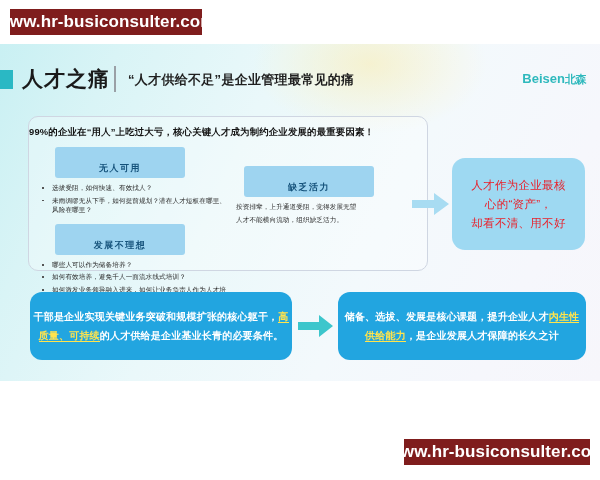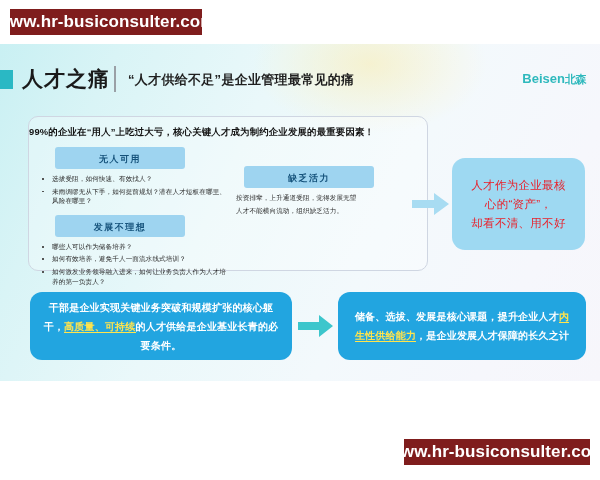--- a/index.html
+++ b/index.html
@@ -146,21 +146,21 @@
 
   .pain-group { margin-bottom: 9px; }
 
   .group-header {
     background: #9ed4f0;
     border-radius: 3px;
     color: #14517a;
     font-size: 9px;
     font-weight: bold;
     text-align: center;
-    padding: 6px 0 3px 0;
+    padding: 15px 0 3px 0;
     letter-spacing: 1.5px;
     margin: 0 auto 5px auto;
   }
   #pain-col-left  .group-header { width: 130px; margin-left: 18px; }
   #pain-col-right .group-header { width: 130px; margin-left: 12px; }
 
   .bullet-list { padding: 0; margin: 0; list-style: none; }
   .bullet-item {
     position: relative;
     font-size: 6.6px;
@@ -222,21 +222,21 @@
     border-radius: 12px;
     color: #ffffff;
     font-size: 10px;
     font-weight: bold;
     line-height: 19px;
     text-align: center;
     display: flex;
     align-items: center;
     justify-content: center;
     box-sizing: border-box;
-    padding: 6px 12px;
+    padding: 6px 3px;
     letter-spacing: 0.2px;
   }
   #conclusion-left {
     left: 30px;
     top: 248px;
     width: 262px;
     height: 68px;
   }
   #conclusion-right {
     left: 338px;

